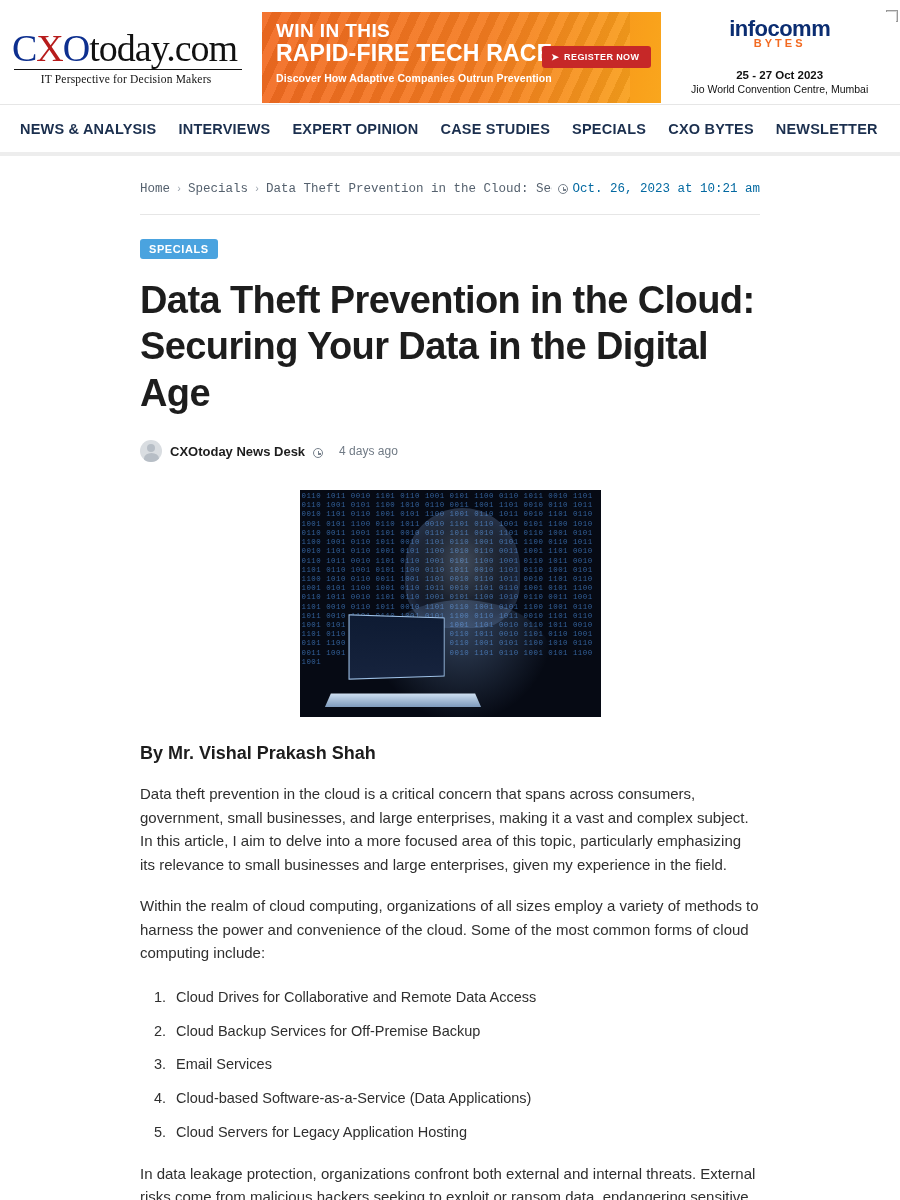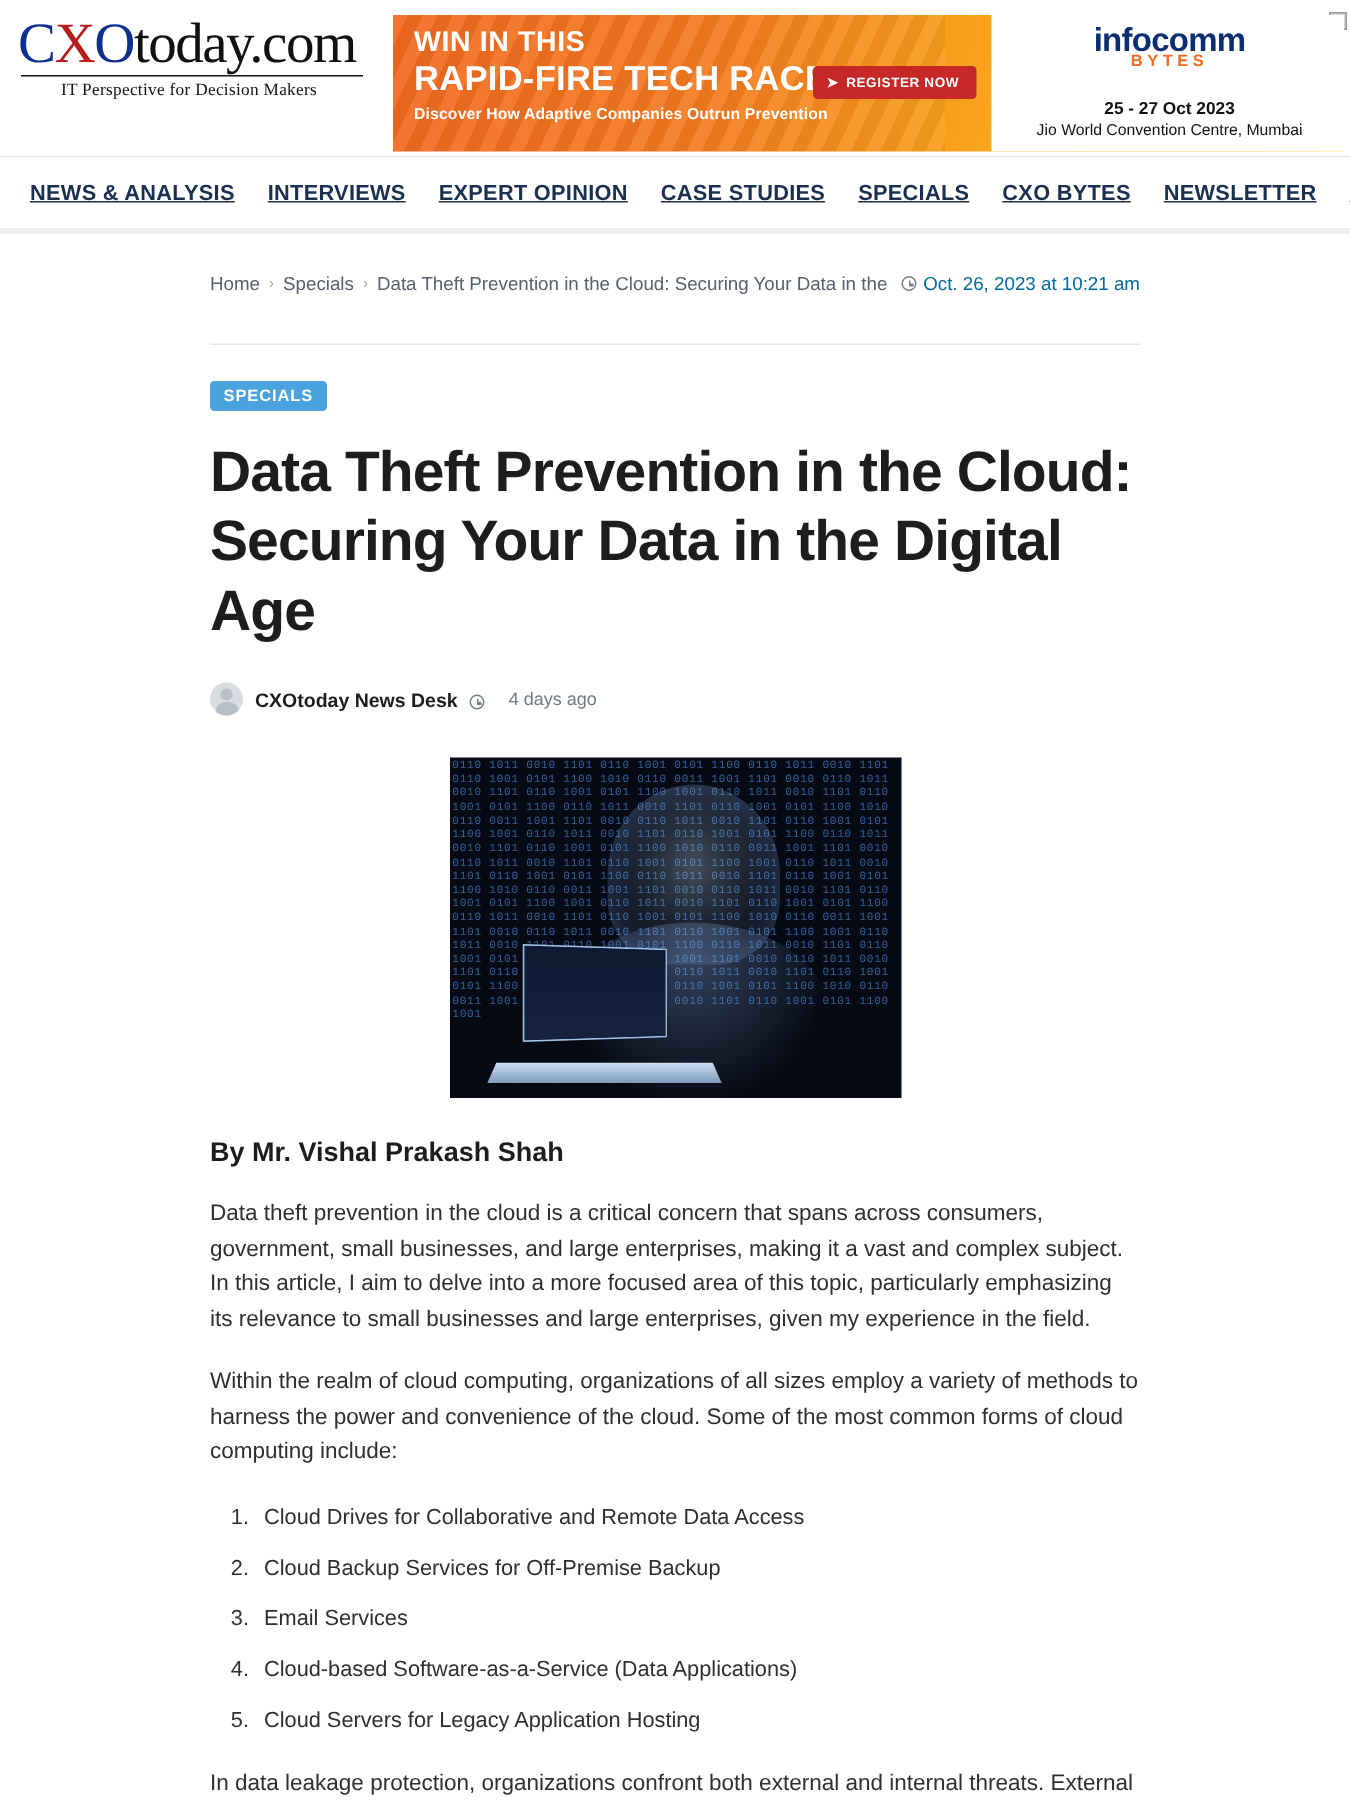--- a/index.html
+++ b/index.html
@@ -9,21 +9,21 @@
     background: #ffffff;
     font-family: "Liberation Sans", sans-serif;
     color: #232323;
     overflow: hidden;
   }
   .page { width: 900px; height: 1200px; position: relative; background:#fff; }
 
   
   .masthead {
     display: flex;
-    align-items: flex-start;
+    align-items: center;
     padding: 6px 28px 0 12px;
     height: 104px;
   }
   .logo-block { width: 240px; padding-top: 4px; }
   .logo-text {
     font-family: "Liberation Serif", serif;
     font-size: 38px;
     letter-spacing: -1px;
     line-height: 1;
     white-space: nowrap;
@@ -93,28 +93,28 @@
     border-bottom: 4px solid #ededed;
     height: 52px;
     display: flex;
     align-items: center;
     padding: 0 18px 0 20px;
   }
   .nav-items { display:flex; align-items:center; gap:22px; flex:1; }
   .nav-item {
     font-size: 14.5px; font-weight: 700; color: #1b2f4e; letter-spacing: .2px;
     text-transform: uppercase; cursor:pointer; white-space:nowrap;
-    display:flex; align-items:center; gap:5px;text-decoration:underline;
+    display:flex; align-items:center; gap:5px;
   }
 
   
   .content { width: 620px; margin: 0 auto; padding-top: 26px; }
   .breadcrumb {
     font-size: 12.5px; color: #55616e; display:flex; align-items:center; gap:6px;
-    border-bottom: 1px solid #e6e6e6; padding-bottom: 33px; flex-wrap: nowrap;
+    border-bottom: 1px solid #e6e6e6; padding-bottom: 18px; flex-wrap: nowrap; font-family: Liberation Mono, monospace;
   }
   .breadcrumb a { color:#55616e; text-decoration:none; white-space:nowrap; }
   .bc-sep { color:#9aa3ad; font-size:10px; }
   .bc-current { color:#55616e; white-space:nowrap; overflow:hidden; }
   .bc-date { color:#0369a1; display:flex; align-items:center; gap:4px; white-space:nowrap; }
   .clock {
     display:inline-block; width:10px; height:10px; border:1.3px solid #77818c; border-radius:50%;
     position:relative;
   }
   .clock:after{ content:""; position:absolute; left:3.5px; top:1.6px; width:1.2px; height:3.4px; background:#77818c;}

